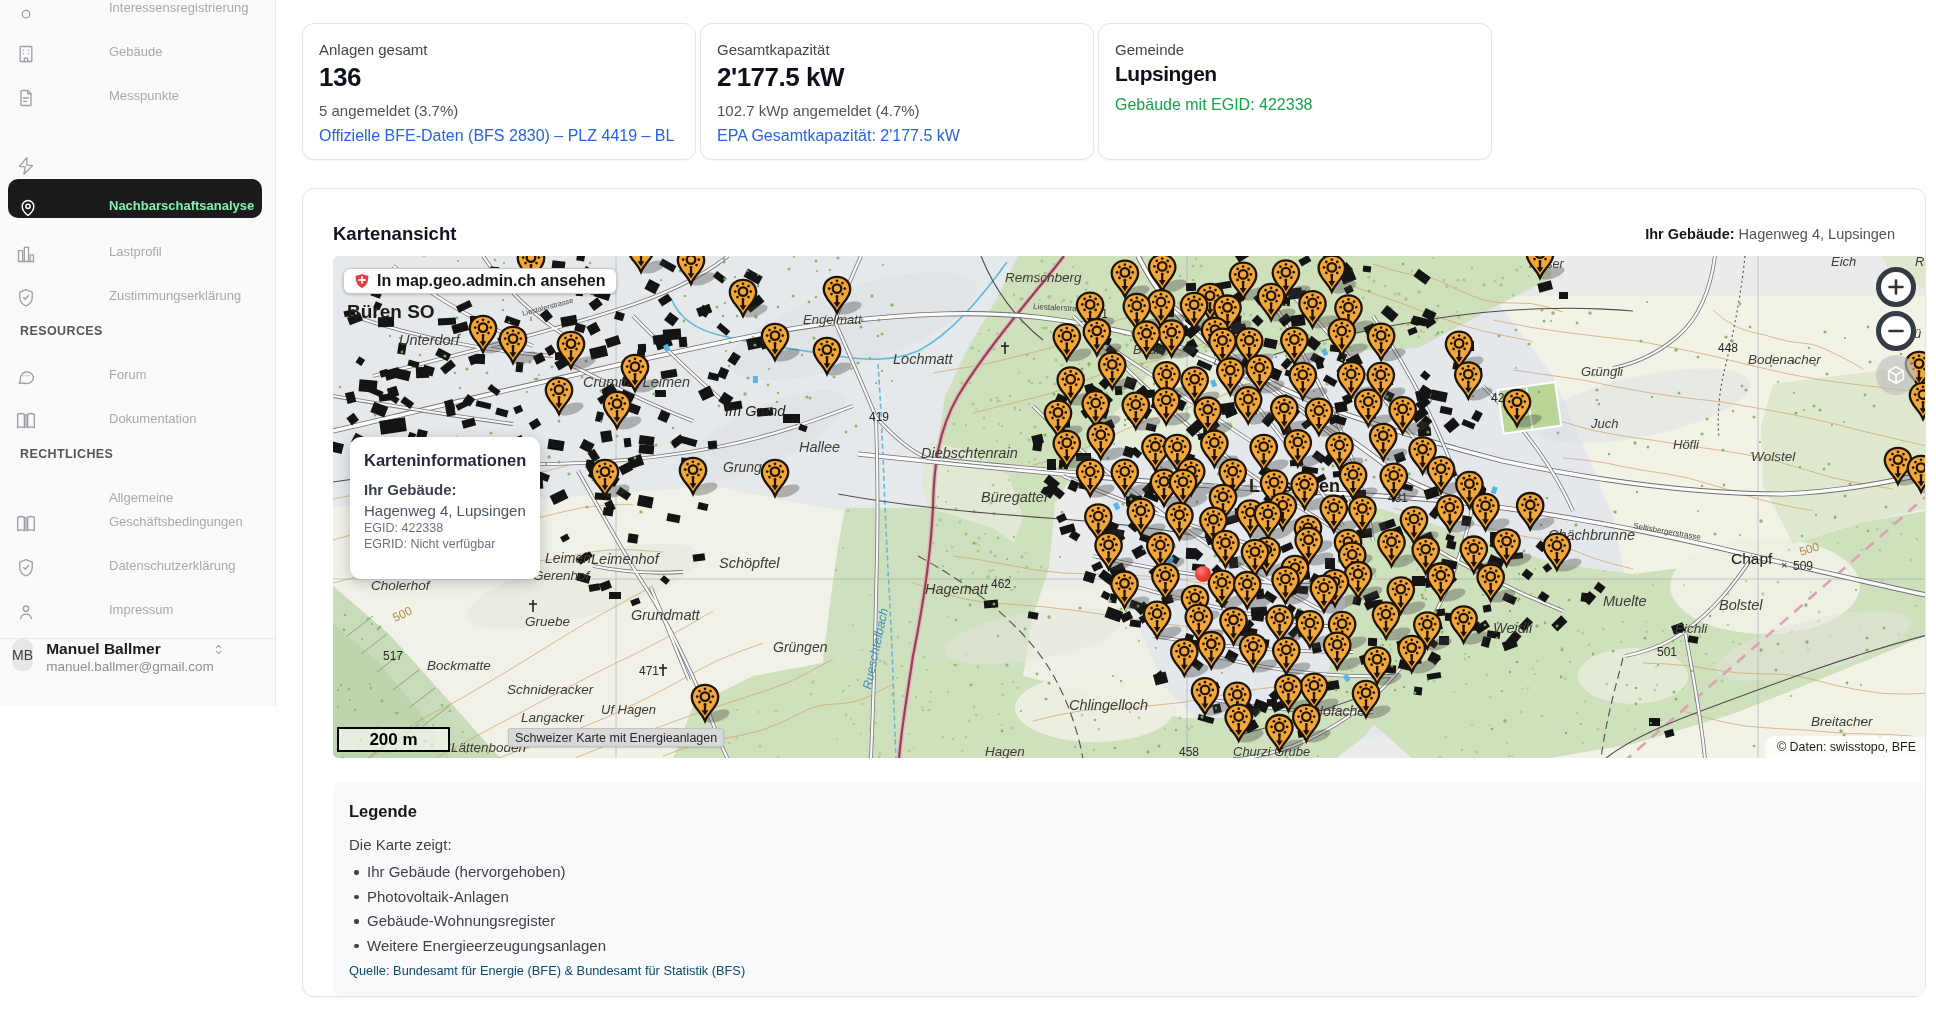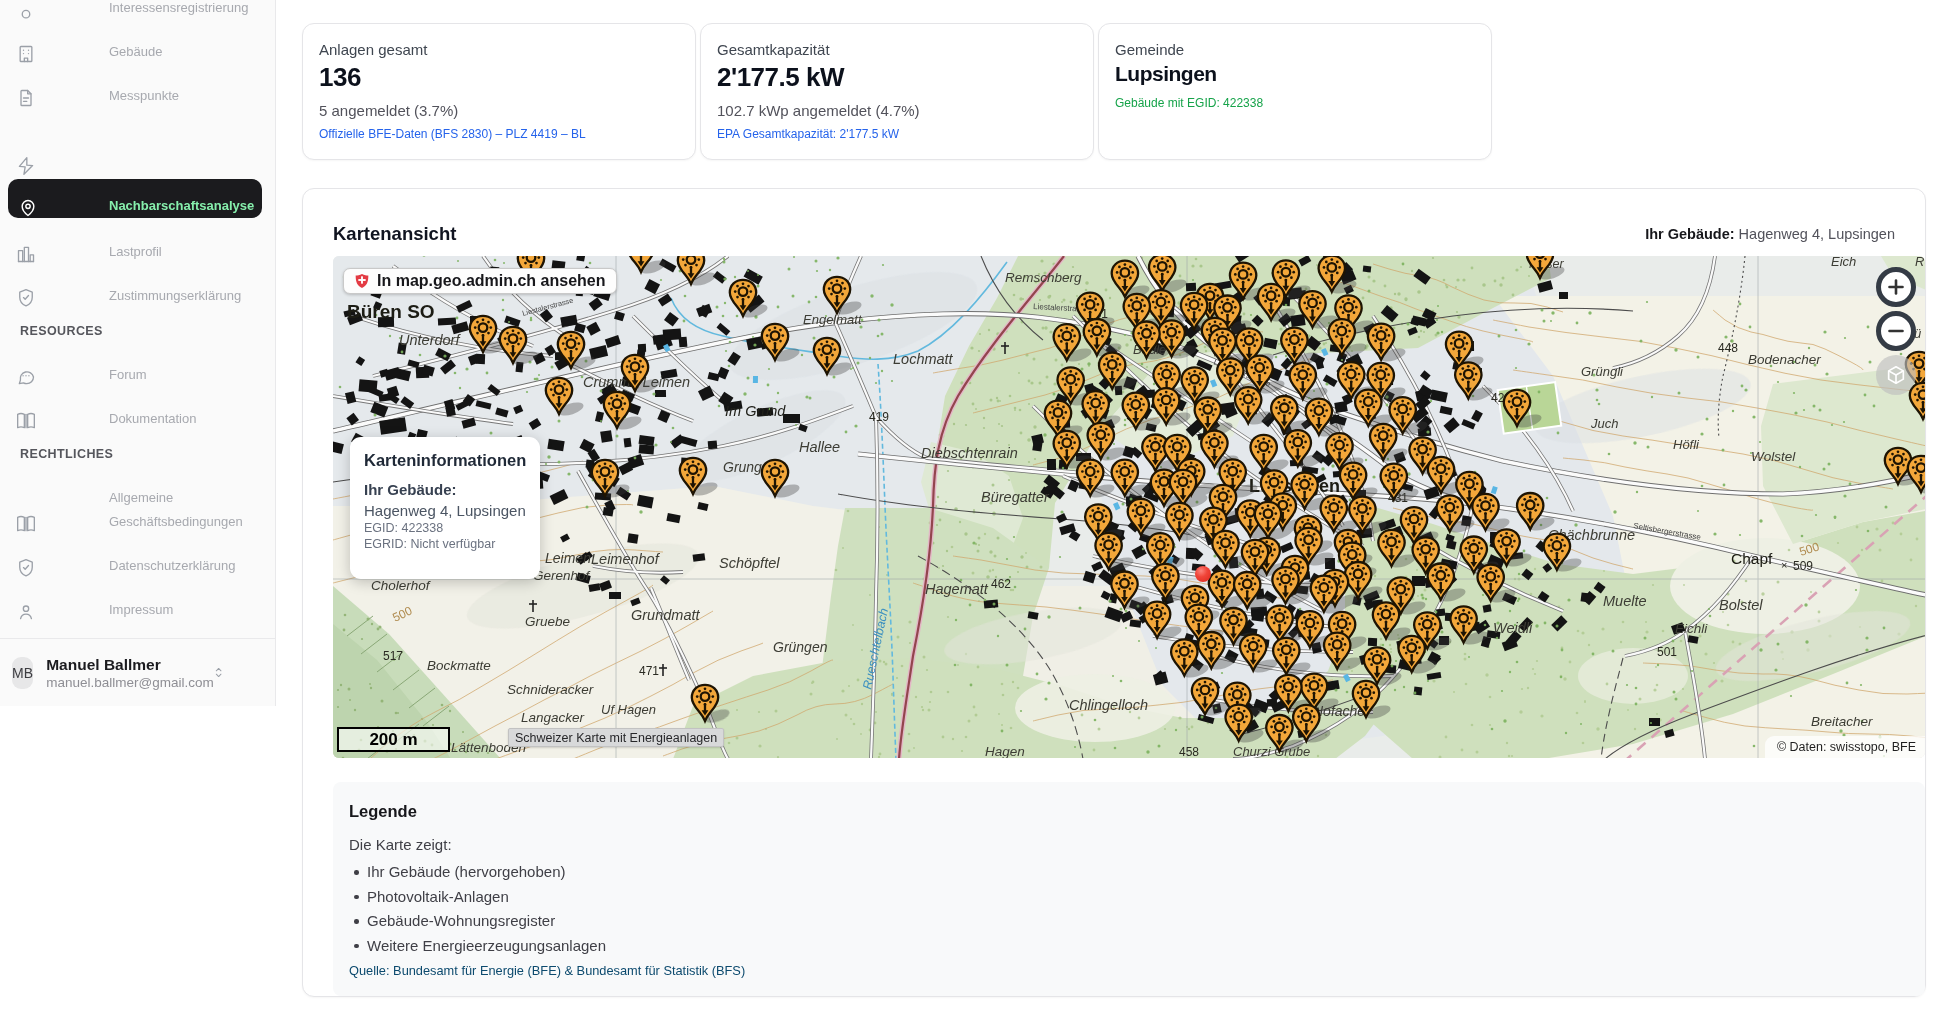--- a/index.html
+++ b/index.html
@@ -7,32 +7,32 @@
 nav{padding-top:0}
 .ni{display:flex;align-items:flex-end;height:44px;padding-left:16px;color:#a7a9af;font-size:13px;gap:48px;}
 .ni.first{margin-top:-24px}
 .ni.tall{height:68px}
 .ic{width:20px;height:20px;margin-right:25px;flex:none}
 .ic svg{width:20px;height:20px;display:block}
 .ni.active{background:#1b1b1e;color:#86efac;font-weight:bold;border-radius:10px;margin:3px 13px 2px 8px;padding-left:10px;height:39px}
 .ni.active .ic{margin-right:23px}
 .nl{line-height:24px}
 .sh{font-size:12.5px;font-weight:bold;color:#55565c;letter-spacing:.4px;height:24px;margin-top:11px;display:flex;align-items:center;padding-left:20px}
-.profile{position:absolute;left:0;right:0;top:638px;height:68px;border-top:1px solid #e9e9eb;display:flex;align-items:center;padding:0 16px 0 12px}
+.profile{position:absolute;left:0;right:0;top:638px;height:68px;border-top:1px solid #e9e9eb;display:flex;align-items:flex-start;padding:0 16px 0 12px}
 .avatar{width:32px;height:32px;border-radius:9px;background:#e7e7e8;color:#3c3c40;font-size:14px;display:flex;align-items:center;justify-content:center;margin-right:13px}
 .pname{font-size:15.5px;font-weight:bold;color:#1b1b1f;line-height:19px}
 .pmail{font-size:13.5px;color:#8e8e94;line-height:17px}
 .chev{margin-left:auto;margin-right:36px}
 main{position:absolute;left:277px;top:0;width:1659px}
 .cards{display:grid;grid-template-columns:repeat(4,394px);gap:4px;margin:23px 0 0 25px}
 .card{background:#fff;border:1px solid #e5e5e8;border-radius:12px;padding:18px 16px 16px;height:137px;box-shadow:0 1px 2px rgba(0,0,0,.04)}
 .ct{font-size:15px;color:#3f4650;line-height:16px}
 .cv{font-size:26px;font-weight:bold;color:#0c111c;margin-top:4px;letter-spacing:-.5px}
 .cs{font-size:15px;color:#52525b;margin-top:9px}
-.cl{font-size:12px;margin-top:8px}
+.cl{font-size:16px;margin-top:8px}
 .blue{color:#2563eb}
 .green{color:#16a34a}
 .mapcard{margin:28px 0 0 25px;width:1624px;height:809px;background:#fff;border:1px solid #e5e5e8;border-radius:12px;padding:30px;box-shadow:0 1px 2px rgba(0,0,0,.04)}
 .mhead{display:flex;align-items:center;justify-content:space-between;height:24px;margin-top:3px}
 .mtitle{font-size:18.5px;font-weight:bold;color:#101420}
 .mright{font-size:14.5px;color:#52525b}
 .mright b{color:#17171b}
 .mapwrap{position:relative;width:1592px;height:502px;margin-top:10px;border-radius:6px;overflow:hidden}
 .admbtn{position:absolute;left:10px;top:12px;height:26px;background:#fdfdfd;border:1px solid #c9c9c9;border-radius:7px;display:flex;align-items:center;gap:7px;padding:0 10px;font-size:16px;font-weight:bold;color:#17171b;box-shadow:0 1px 3px rgba(0,0,0,.2)}
 .zbtn{position:absolute;left:1543px;width:40px;height:40px;border-radius:50%;background:#fff;border:5.5px solid #343b45;display:flex;align-items:center;justify-content:center}

